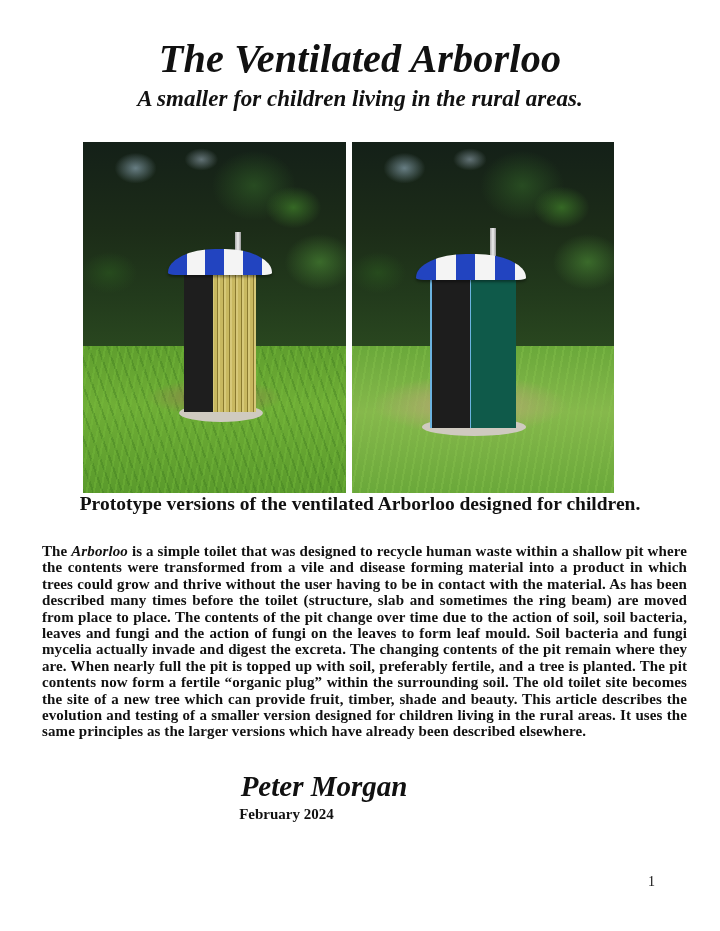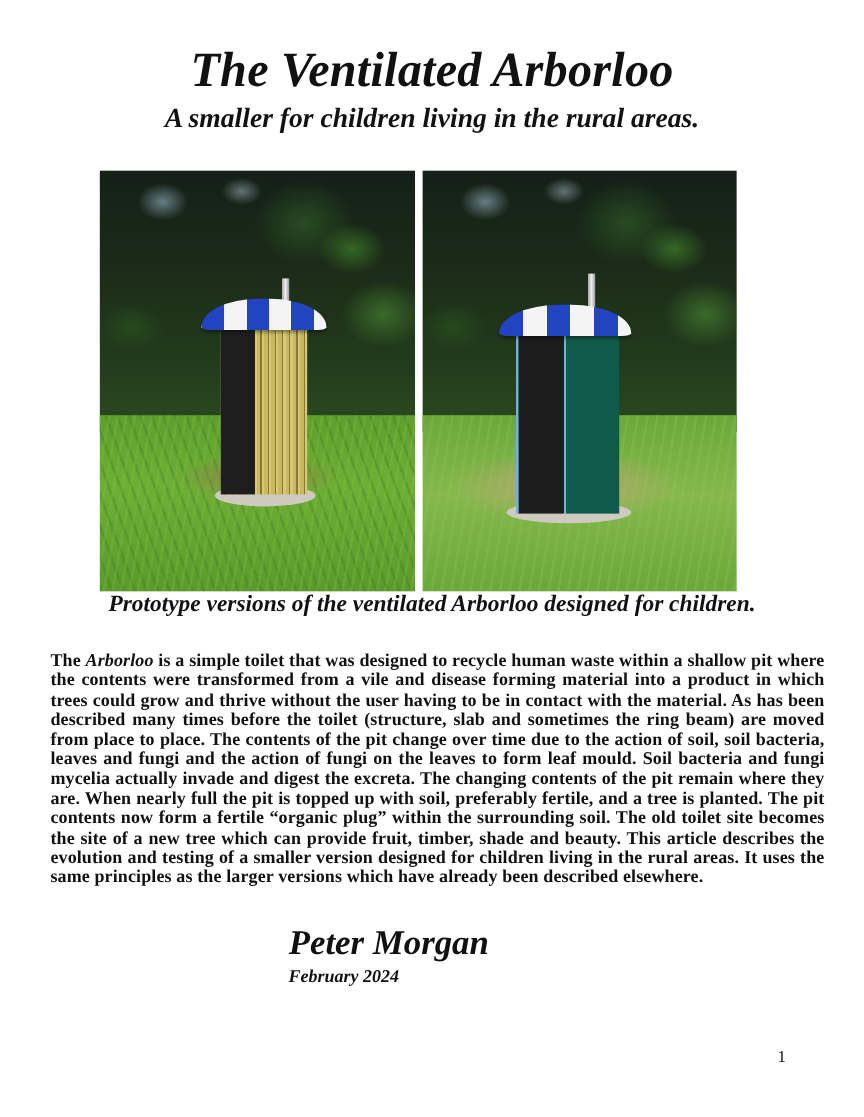--- a/index.html
+++ b/index.html
@@ -73,37 +73,37 @@
     .photo-right .body-wall {
       left: 78px; top: 136px; width: 86px; height: 150px;
       background:
         linear-gradient(90deg, #1d1d1d 0 45%, #6bb3e0 45% 47%, #0f5a4a 47%);
       border-left: 2px solid #6bb3e0;
     }
     .photo-right .base { left: 70px; top: 276px; width: 104px; }
 
     .caption {
       position: absolute; left: 0; top: 493px; width: 720px; text-align: center;
-      font-size: 19.5px; font-weight: bold; font-style: italic;
+      font-size: 19.5px; font-weight: bold; 
     }
 
     .body-text {
       position: absolute; left: 42px; top: 543px; width: 645px;
       font-size: 15px; font-weight: bold; line-height: 16.4px;
       text-align: justify; letter-spacing: 0.1px;
     }
     .body-text em { font-style: italic; }
 
     .author {
       position: absolute; left: 0; top: 770px; width: 648px; text-align: center;
       font-size: 29px; font-weight: bold; font-style: italic;
     }
     .date {
       position: absolute; left: 0; top: 806px; width: 573px; text-align: center;
-      font-size: 15px; font-weight: bold; font-style: italic;
+      font-size: 15px; font-weight: bold; 
     }
     .page-num {
       position: absolute; left: 648px; top: 874px; font-size: 14px; font-weight: normal;
     }
   </style>
 </head>
 <body>
 
 <h1 class="title">The Ventilated Arborloo</h1>
 <h2 class="subtitle">A smaller for children living in the rural areas.</h2>

